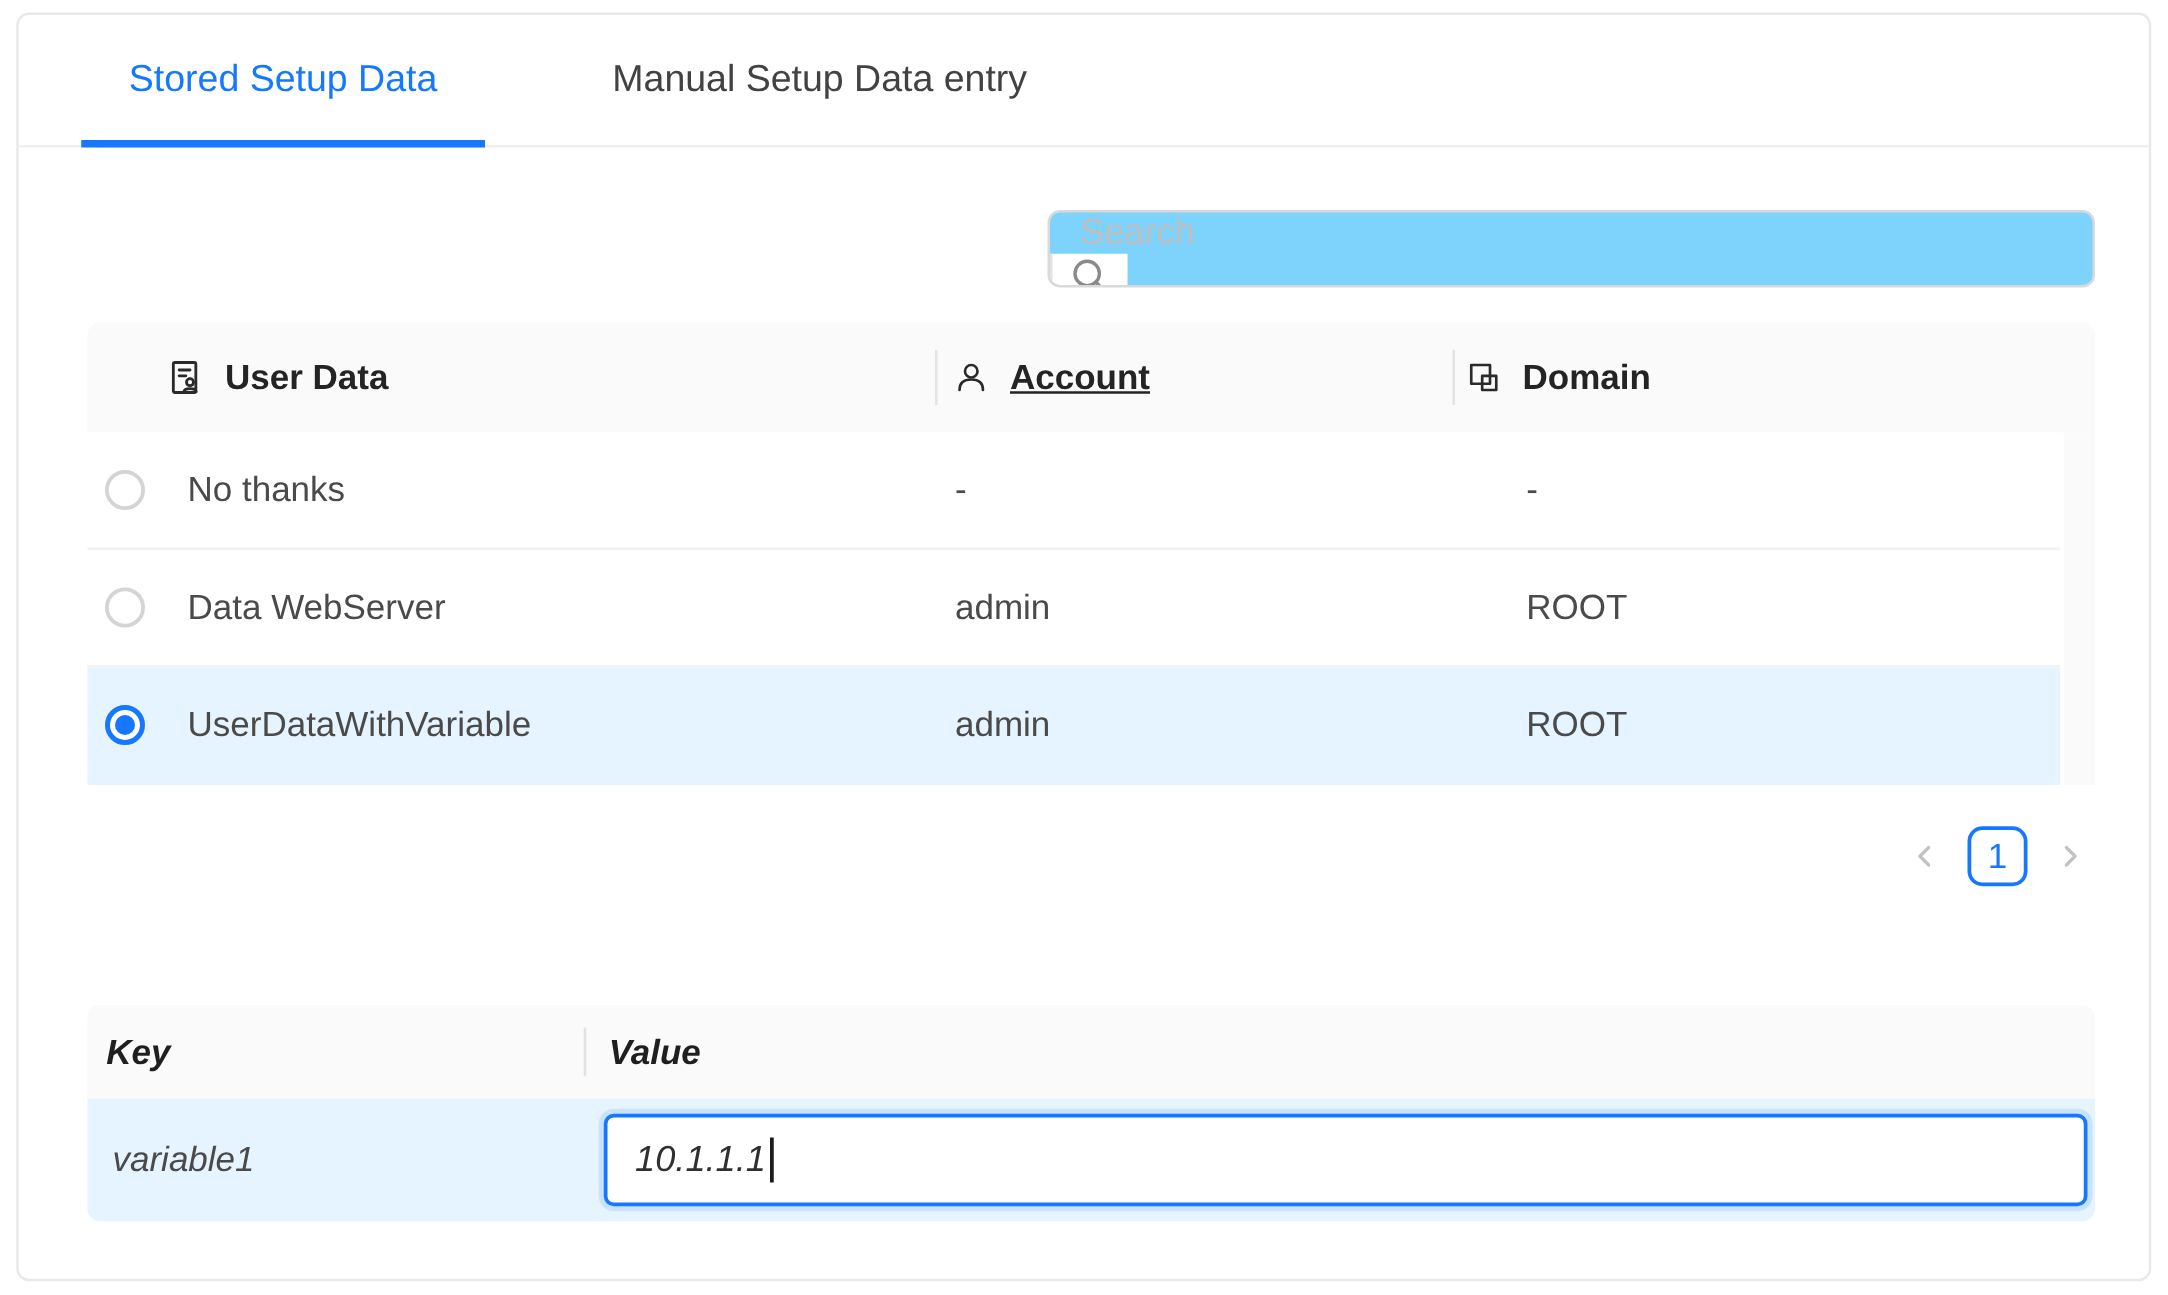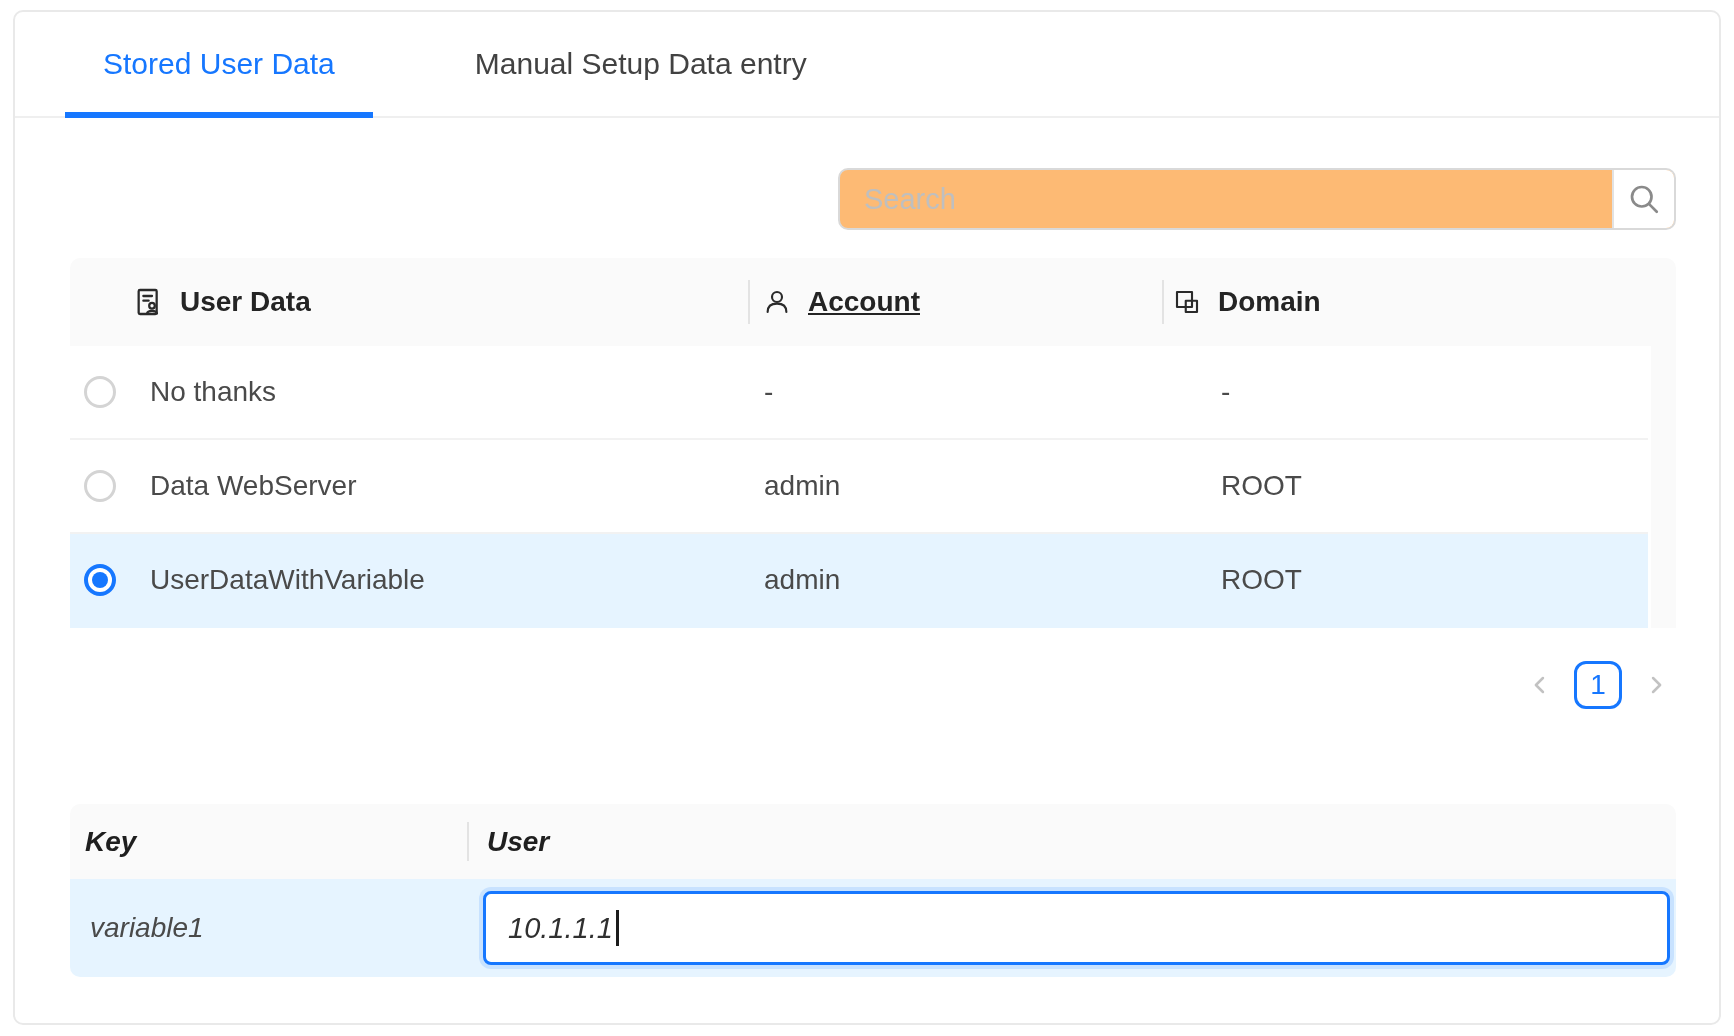--- a/index.html
+++ b/index.html
@@ -28,21 +28,21 @@
     position: absolute; left: 0; right: 0; bottom: -2px; height: 6px;
     background: #1677ff;
   }
 
   .content { padding: 0 43px 0 55px; }
 
   
   .search-row { display: flex; justify-content: flex-end; margin-top: 50px; }
   .search-group {
     display: flex; width: 838px; height: 62px;
-    border: 2px solid #d9d9d9; border-radius: 10px; overflow: hidden; background: #fdba74;
+    border: 2px solid #d9d9d9; border-radius: 10px; overflow: hidden; background: #7dd3fc; flex-direction: column;
   }
   .search-input {
     flex: 1; border: none; outline: none; padding: 0 24px;
     font-size: 29px; color: #454545; font-family: inherit; background: transparent;
   }
   .search-input::placeholder { color: #bfbfbf; }
   .search-btn {
     width: 62px; border: none; border-left: 2px solid #e2e2e2; background: #fff;
     display: flex; align-items: center; justify-content: center; cursor: pointer; color: #8a8a8a; padding: 0;
   }
@@ -130,21 +130,21 @@
 
   svg { display: block; }
 </style>
 </head>
 <body>
 
 <div class="card">
 
   <div class="tabbar">
     <div class="tab active">
-      <span>Stored User Data</span>
+      <span>Stored Setup Data</span>
       <div class="inkbar"></div>
     </div>
     <div class="tab">
       <span>Manual Setup Data entry</span>
     </div>
   </div>
 
   <div class="content">
 
     <div class="search-row">
@@ -242,21 +242,21 @@
           <svg width="28" height="28" viewBox="0 0 24 24" fill="none" stroke="currentColor" stroke-width="2.2" stroke-linecap="round" stroke-linejoin="round">
             <polyline points="9.5,6 15.5,12 9.5,18"></polyline>
           </svg>
         </span>
       </button>
     </div>
 
     <div class="kv-table">
       <div class="kv-head">
         <div class="kv-th-key">Key</div>
-        <div class="kv-th-value">User</div>
+        <div class="kv-th-value">Value</div>
       </div>
       <div class="kv-row">
         <div class="kv-key">variable1</div>
         <div class="kv-value">
           <div class="text-input">
             <span>10.1.1.1</span>
             <span class="caret"></span>
           </div>
         </div>
       </div>

